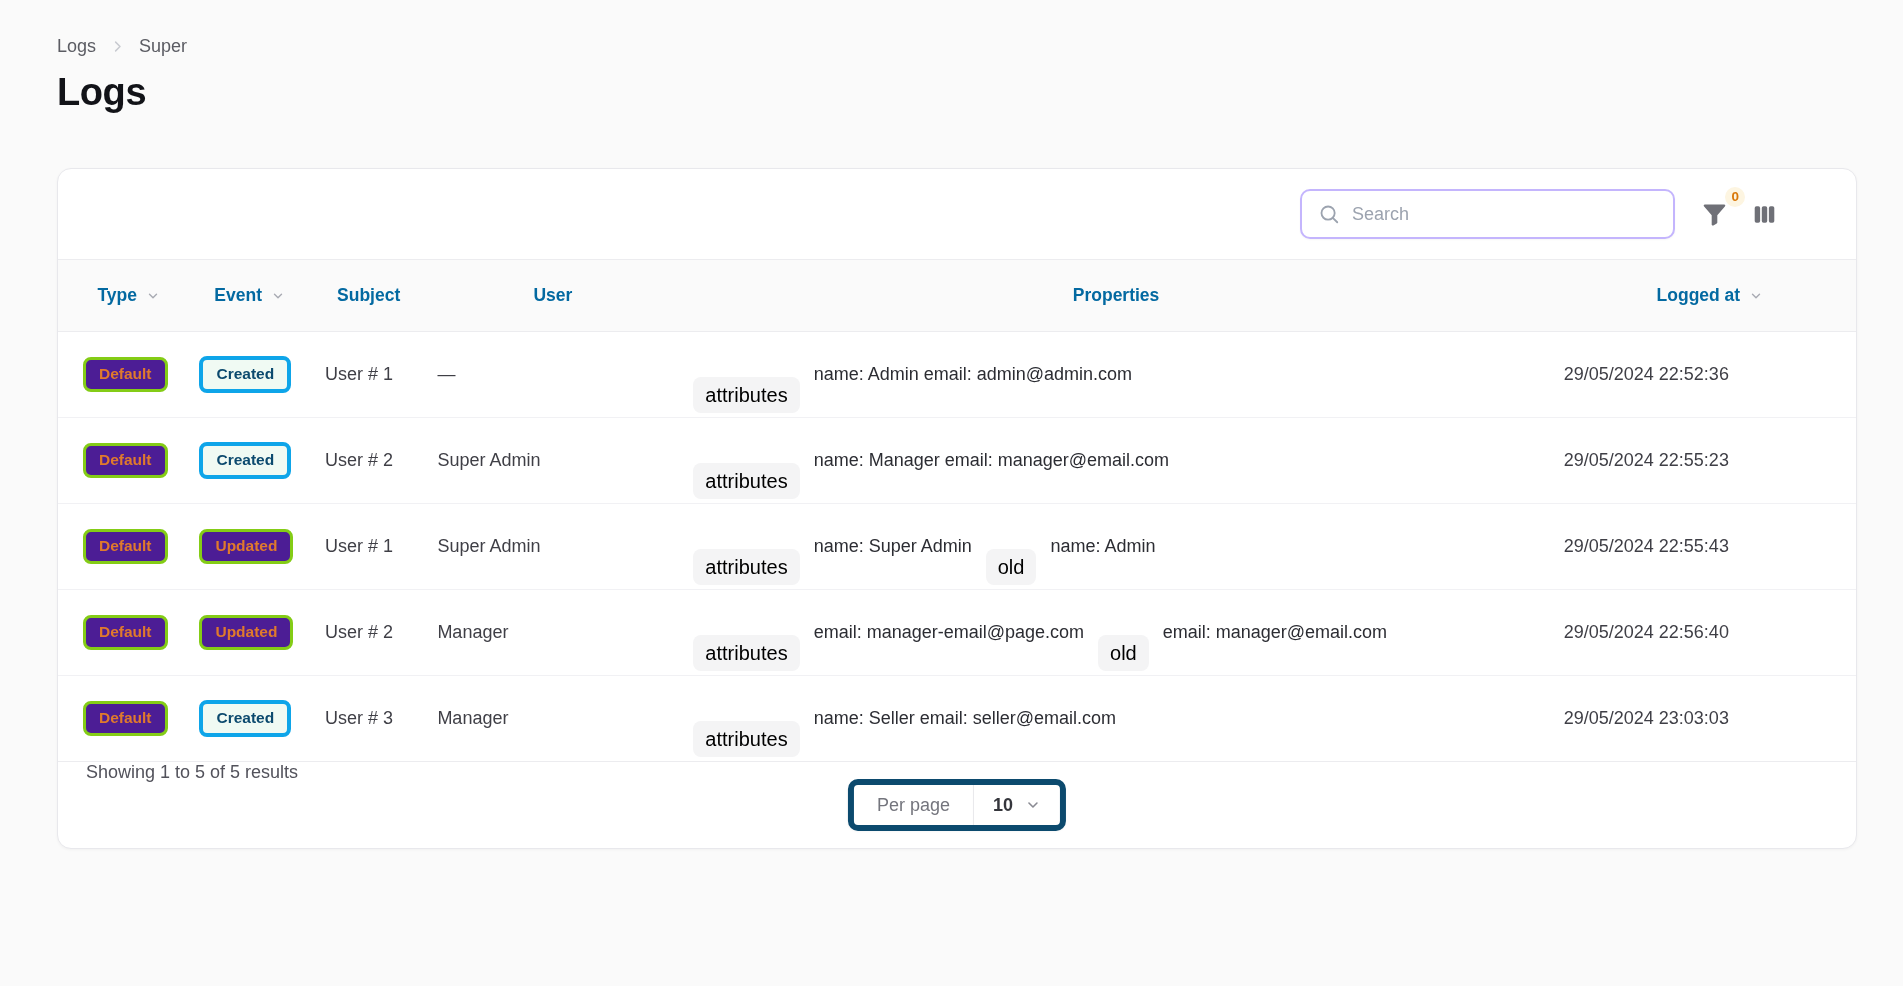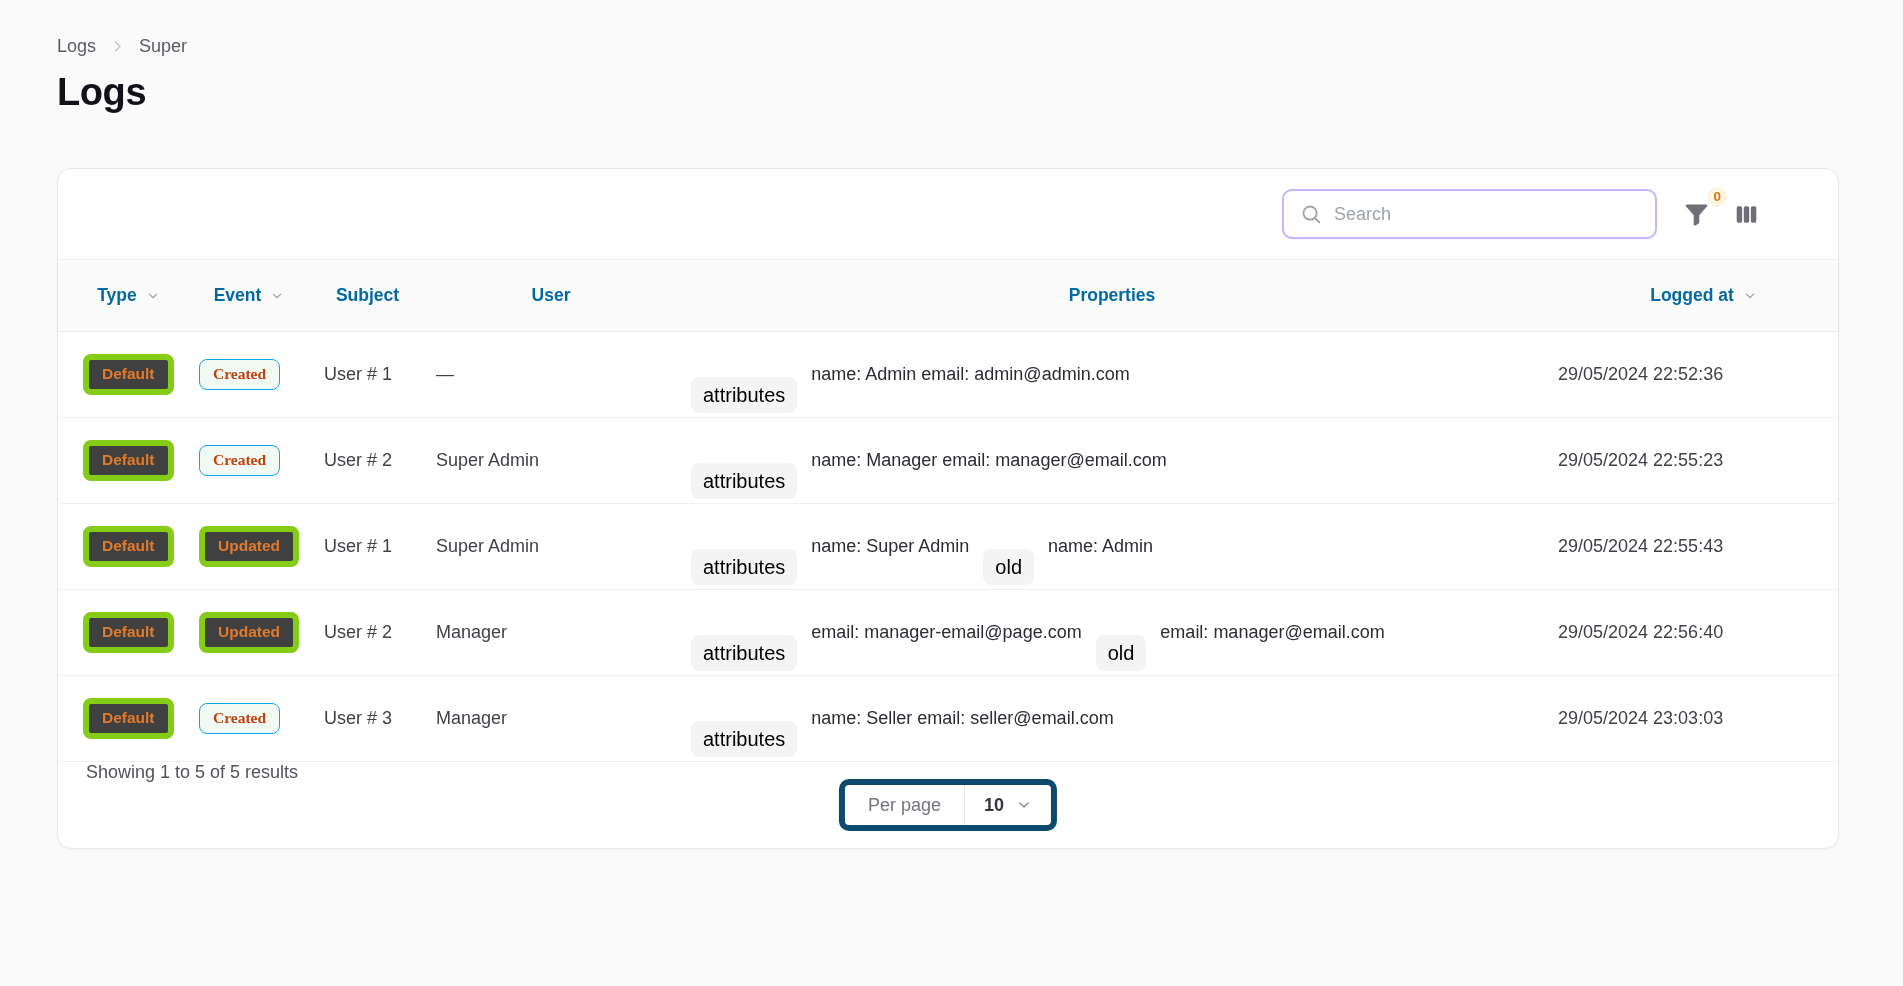--- a/index.html
+++ b/index.html
@@ -6,21 +6,21 @@
   html, body { background: #fafafa; }
   .screen {
     position: relative;
     width: 1903px;
     height: 986px;
     background: #fafafa;
     font-family: "Liberation Sans", "DejaVu Sans", sans-serif;
     color: #3f3f46;
     overflow: hidden;
   }
-  .content { padding: 36px 64px 0 57px; }
+  .content { padding: 36px 46px 0 57px; }
 
   
   .breadcrumb { display: flex; align-items: center; gap: 14px; font-size: 18px; color: #5b5c63; }
   .breadcrumb .crumb { cursor: default; }
   .crumb-sep { display: flex; align-items: center; color: #c8cad0; }
 
   
   .page-title { margin-top: 14px; font-size: 38px; font-weight: 700; letter-spacing: -0.4px; color: #121318; }
 
   
@@ -68,22 +68,22 @@
   .th-inner { display: inline-flex; align-items: center; gap: 9px; }
   .sort-icon { color: #a8aab2; }
   tbody tr { height: 86px; border-bottom: 1px solid #f1f1f4; }
   tbody tr:last-child { border-bottom: 1px solid #ececef; }
   tbody td { padding-left: 25px; font-size: 18px; color: #3f3f46; vertical-align: middle; }
 
   .badge {
     display: inline-block; font-size: 15.5px; font-weight: 600;
     padding: 5px 13px; border-radius: 8px; line-height: 1.2;
   }
-  .badge-warning { color: #e07a2c; background: #404040; border: 6px solid #84cc16; text-align: right; }
-  .badge-success { color: #c2410c; background: #f0faf3; border: 1px solid #0ea5e9; font-family: Liberation Serif, serif; }
+  .badge-warning { color: #e07a2c; background: #4c1d95; border: 3px solid #84cc16; text-align: right; }
+  .badge-success { color: #0c4a6e; background: #f0faf3; border: 4px solid #0ea5e9; }
 
   .props { display: flex; align-items: center; gap: 14px; flex-wrap: nowrap; overflow: hidden; }
   .kv-tag {
     background: #f4f4f5; color: #000000; font-size: 20px;
     padding: 6px 12px; border-radius: 8px; line-height: 1.2; white-space: nowrap; margin-top: 40px;
   }
   .kv-text { color: #2c2d33; white-space: nowrap; }
 
   
   .card-footer { position: relative; height: 86px; display: flex; align-items: flex-start; padding: 0 28px; }

